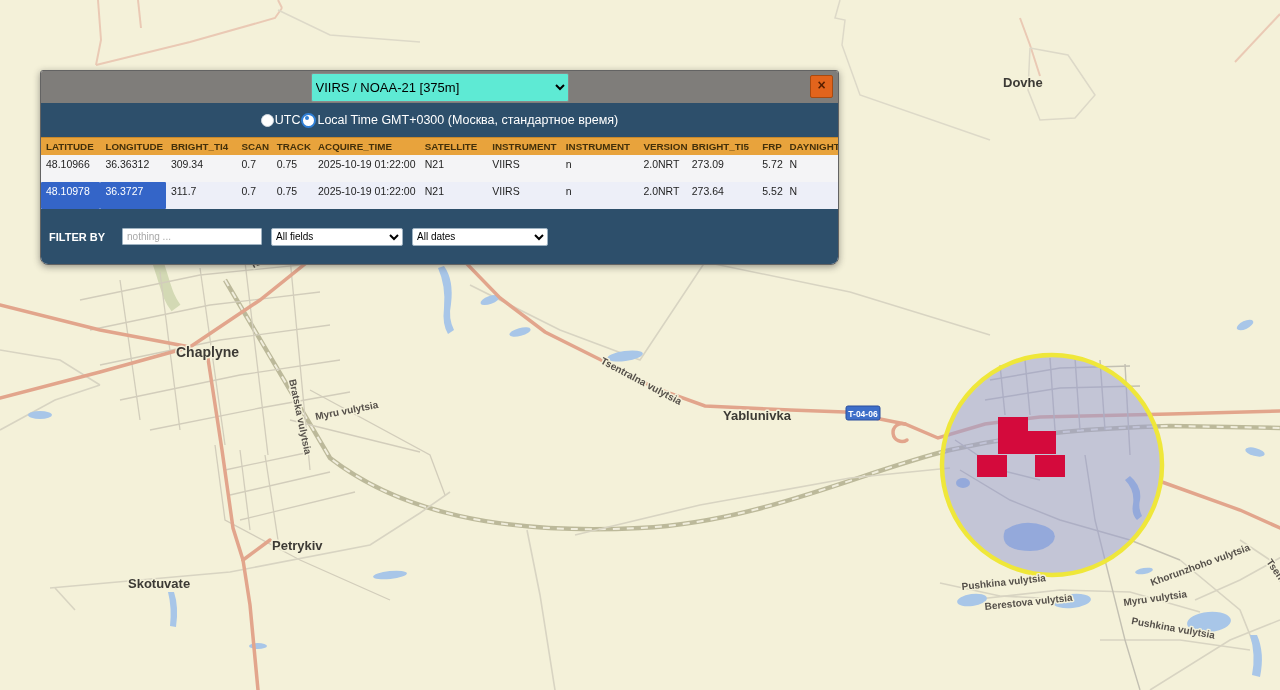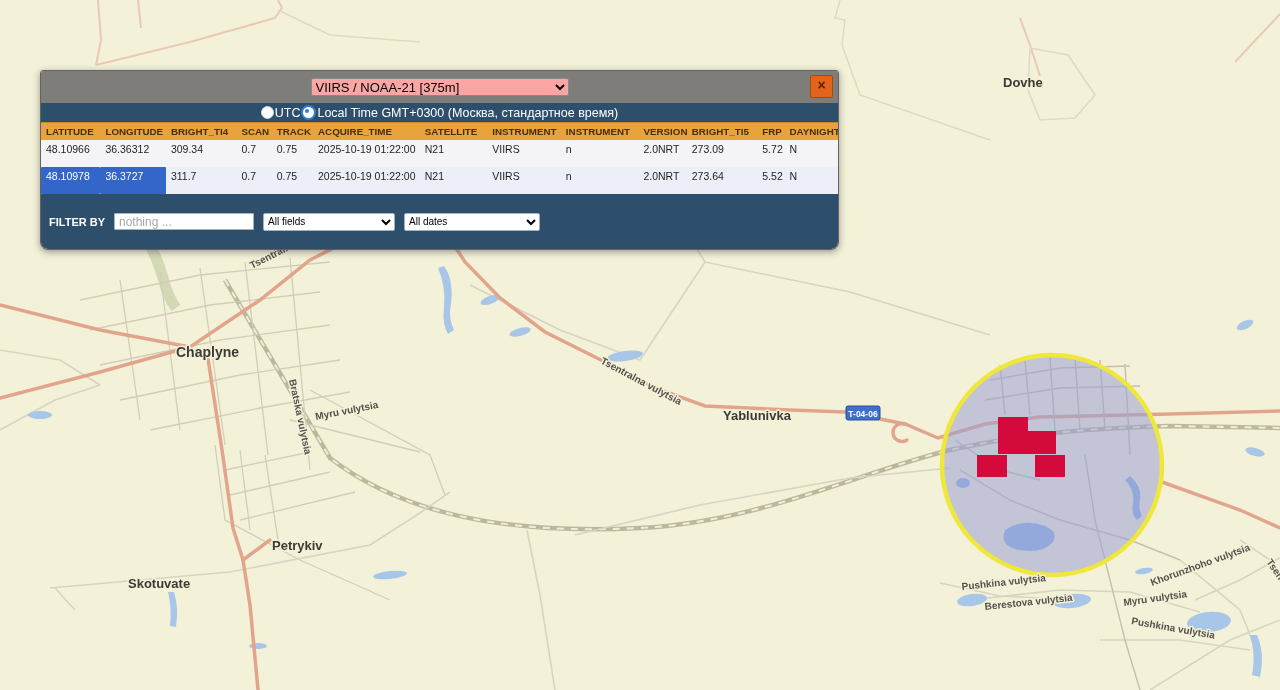--- a/index.html
+++ b/index.html
@@ -10,45 +10,45 @@
   .maplabel{fill:#3c3a35;font-weight:bold;paint-order:stroke;stroke:#f4f1d9;stroke-width:3px;stroke-linejoin:round;}
   .town{font-size:13px;}
   .town-big{font-size:14px;}
   .street{font-size:10px;fill:#55504a;}
   
   #panel{position:absolute;left:40px;top:70px;width:797px;background:#fff;
     border:1px solid #636363;border-radius:3px 3px 8px 8px;overflow:hidden;
     box-shadow:0 2px 7px rgba(40,40,40,.45);}
   #panel-header{height:32px;background:#7f7d7a;position:relative;
     display:flex;align-items:center;justify-content:center;}
-  #source-select{width:258px;height:18px;font-size:13px;font-family:inherit;
-    border:1px solid #8a8a8a;background:#fca5a5;border-radius:2px;}
+  #source-select{width:258px;height:29px;font-size:13px;font-family:inherit;
+    border:1px solid #8a8a8a;background:#5eead4;border-radius:2px;}
   #close-btn{position:absolute;right:5px;top:4px;width:21px;height:21px;
     background:#e2641c;border:1px solid #a84a10;border-radius:2px;
     color:#571f00;font-weight:bold;font-size:14px;line-height:19px;text-align:center;cursor:pointer;}
-  #time-bar{height:19px;background:#2d4f6b;display:flex;align-items:center;justify-content:center;
+  #time-bar{height:34px;background:#2d4f6b;display:flex;align-items:center;justify-content:center;
     gap:1px;color:#fff;font-size:12.5px;}
   .radio{width:11px;height:11px;border-radius:50%;display:inline-block;}
   .radio.off{background:#fff;border:1px solid #cfd8e0;}
   .radio.on{background:#fff;border:2px solid #2f7fd6;box-shadow:inset 0 0 0 1.5px #fff;position:relative;}
   .radio.on::after{content:"";position:absolute;left:1.5px;top:1.5px;width:4px;height:4px;border-radius:50%;background:#2f7fd6;}
   table#fires{border-collapse:collapse;table-layout:fixed;width:797px;font-size:10.5px;}
   #fires col.c0{width:59px}#fires col.c1{width:65px}#fires col.c2{width:70px}
   #fires col.c3{width:35px}#fires col.c4{width:41px}#fires col.c5{width:106px}
   #fires col.c6{width:67px}#fires col.c7{width:73px}#fires col.c8{width:77px}
   #fires col.c9{width:48px}#fires col.c10{width:70px}#fires col.c11{width:27px}#fires col.c12{width:53px}
   #fires thead th{background:#e8a33c;border-top:1px solid #c8882a;color:#43300a;
     font-size:9.8px;text-align:left;padding:3px 2px 3px 5px;font-weight:bold;white-space:nowrap;}
   #fires td{padding:3px 2px 12px 5px;color:#1e1e1e;white-space:nowrap;overflow:hidden;}
   #fires tr.r0 td{background:#f4f4f6;}
   #fires tr.r1 td{background:#edeff8;}
   #fires td.sel{background:#3465c8 !important;color:#fff;border-radius:1px;}
   #filter-bar{height:23px;background:#2d4f6b;display:flex;align-items:center;gap:9px;
     padding:16px 8px;color:#fff;font-size:11px;font-weight:bold;}
-  #filter-input{width:130px;height:15px;font-size:12px;border:1px solid #9fb3c2;border-radius:1px;padding:0 4px;}
+  #filter-input{width:130px;height:15px;font-size:10px;border:1px solid #9fb3c2;border-radius:1px;padding:0 4px;margin-left:8px;}
   #filter-input::placeholder{color:#a8a8a8;}
   .filter-select{height:18px;font-size:10px;font-family:inherit;border:1px solid #9fb3c2;border-radius:2px;background:#fff;}
   #fields-select{width:132px;} #dates-select{width:136px;}
 </style>
 </head>
 <body>
 
 <div id="stage">
 
   <svg id="map" viewBox="0 0 1280 690" xmlns="http://www.w3.org/2000/svg">

